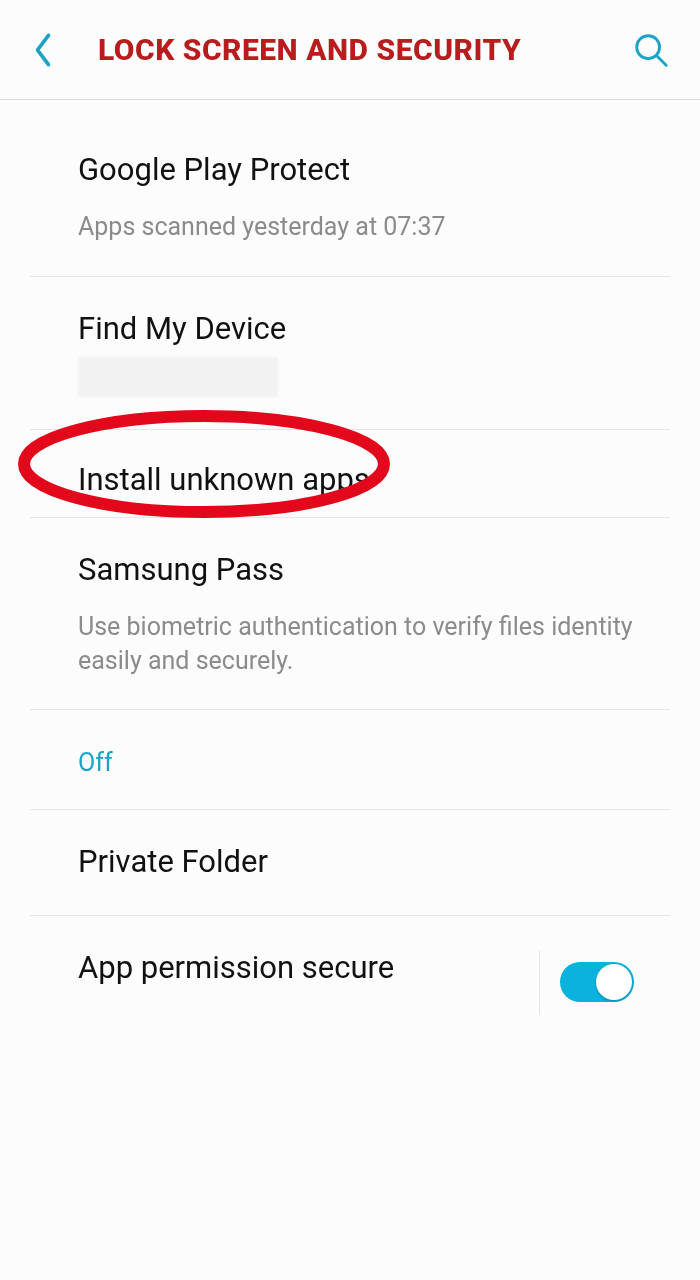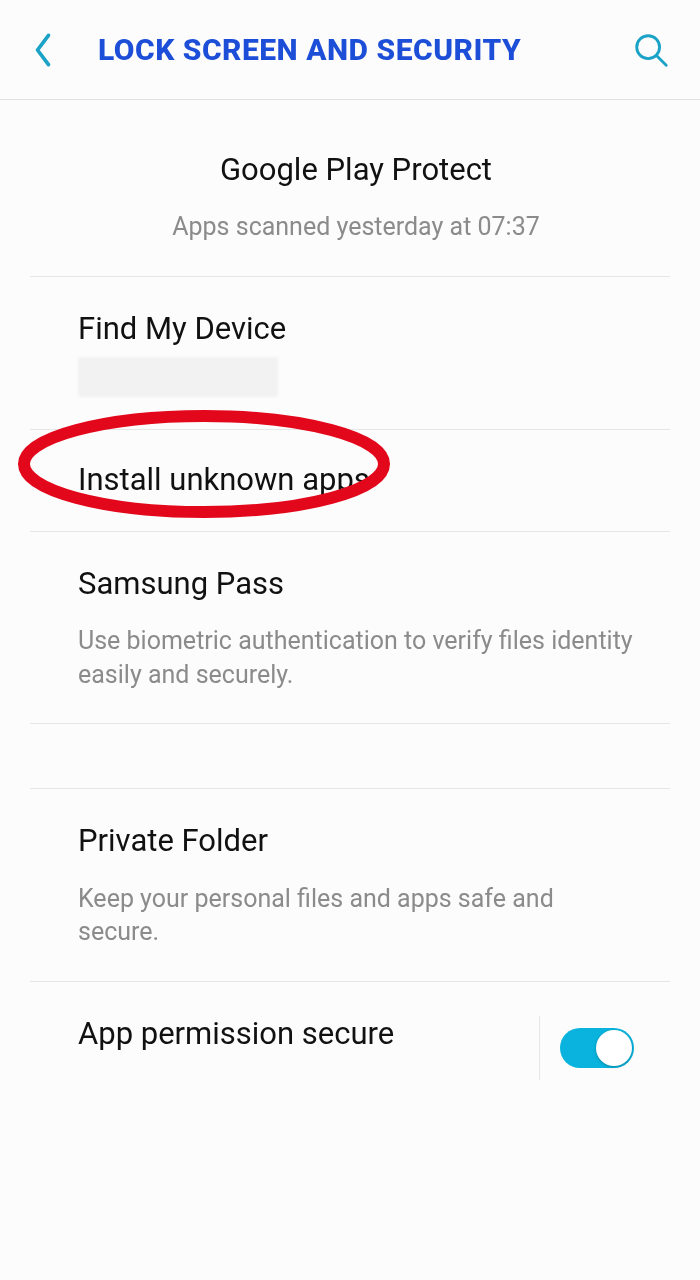--- a/index.html
+++ b/index.html
@@ -20,38 +20,38 @@
   .header .back {
     width: 50px; height: 60px;
     display: flex; align-items: center; justify-content: center;
   }
   .header .back svg { width: 22px; height: 38px; }
   .header h1 {
     flex: 1;
     font-size: 30px;
     font-weight: 800;
     letter-spacing: 0.5px;
-    color: #1d4ed8;
+    color: #b91c1c;
     padding-left: 30px;
   }
   .header .search {
     width: 50px; height: 60px;
     display: flex; align-items: center; justify-content: center;
   }
   .header .search svg { width: 38px; height: 38px; }
   .list {
     padding: 0 0 0 0;
   }
   .item {
     padding: 32px 36px 32px 48px;
     border-bottom: 1px solid #e6e6e6;
     margin: 0 30px;
     position: relative;
   }
-  .item:first-child { margin-top: 18px; text-align: center; }
+  .item:first-child { margin-top: 18px; }
   .item .title {
     font-size: 31px;
     font-weight: 400;
     color: #111;
     line-height: 1.3;
   }
   .item .sub {
     font-size: 25px;
     color: #8b8b8b;
     margin-top: 20px;
@@ -91,21 +91,21 @@
   .annot svg { display: block; }
   
   .smudge {
     width: 200px; height: 40px;
     background: #f2f2f2;
     margin-top: 8px;
     filter: blur(1px);
     border-radius: 2px;
   }
   
-  .item.short { padding-top: 30px; padding-bottom: 30px; }
+  .item.short { padding-top: 30px; padding-bottom: 16px; }
 </style>
 </head>
 <body>
 
 <div class="header">
   <div class="back">
     <svg viewBox="0 0 24 40">
       <polyline points="18,4 6,20 18,36" fill="none" stroke="#1aa3c6" stroke-width="4" stroke-linecap="round" stroke-linejoin="round"></polyline>
     </svg>
   </div>
@@ -139,25 +139,25 @@
       </svg>
     </div>
   </div>
 
   <div class="item">
     <div class="title">Samsung Pass</div>
     <div class="sub">Use biometric authentication to verify files identity easily and securely.</div>
   </div>
 
   <div class="item">
+    <div class="status">Off</div>
   </div>
 
   <div class="item">
     <div class="title">Private Folder</div>
-    <div class="sub">Keep your personal files and apps safe and secure.</div>
   </div>
 
   <div class="item has-toggle" style="border-bottom:none;">
     <div class="textcol">
       <div class="title">App permission secure</div>
     </div>
     <div class="toggle-wrap">
       <div class="toggle">
         <div class="knob"></div>
       </div>

